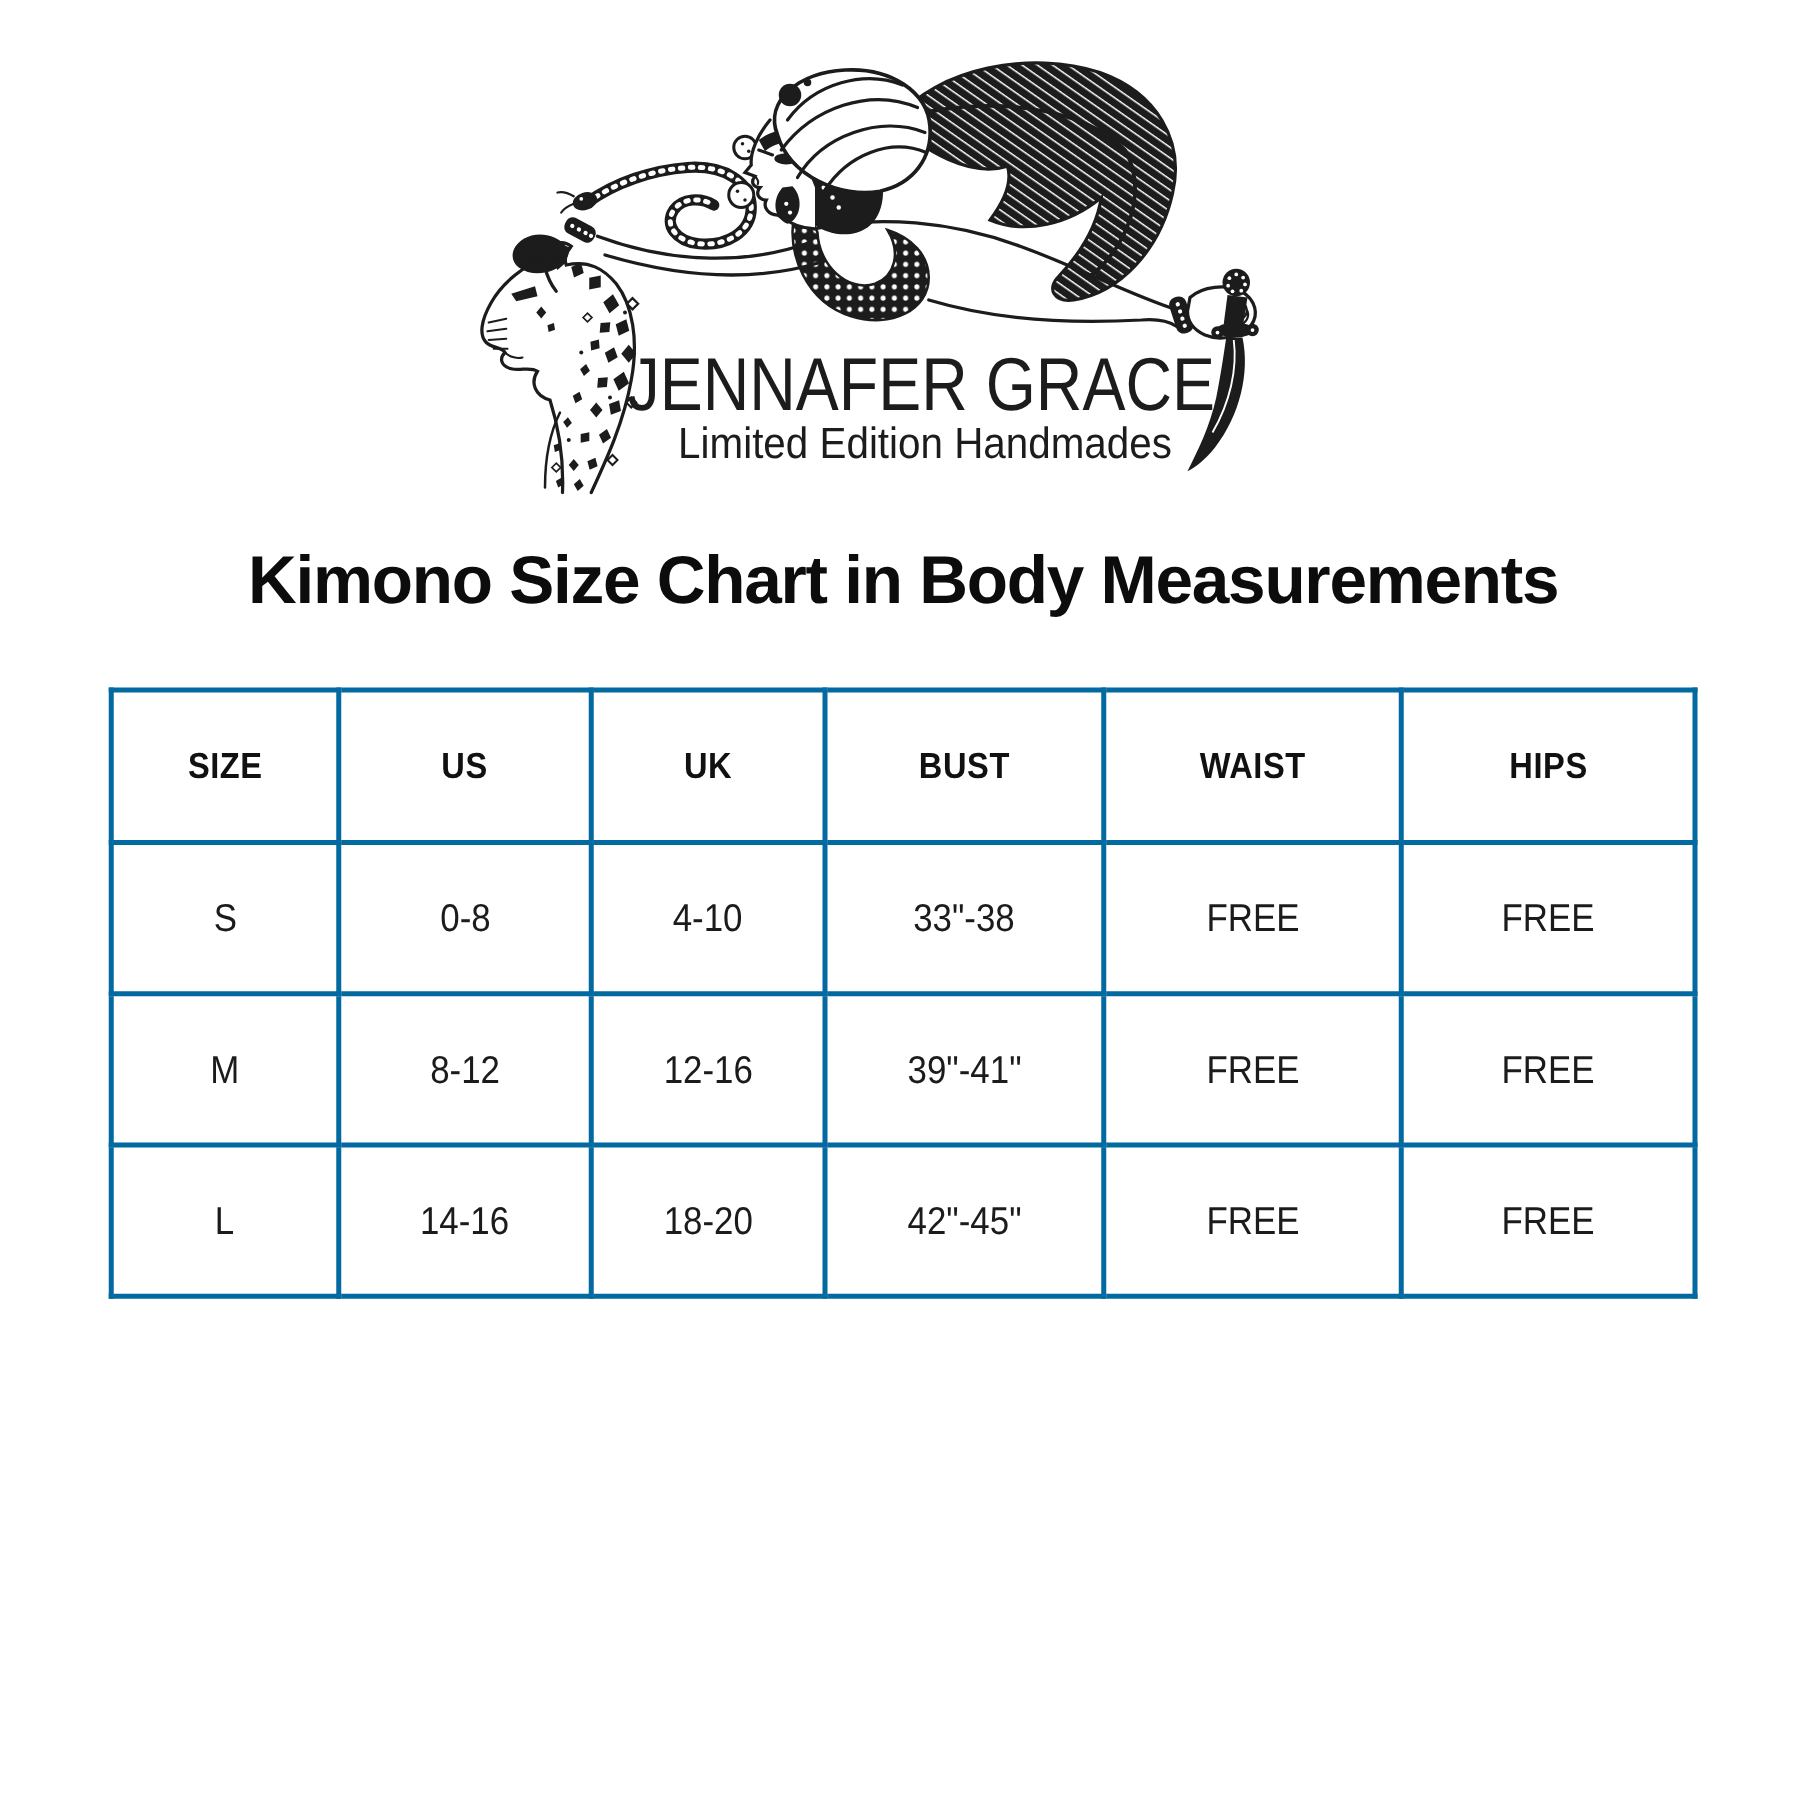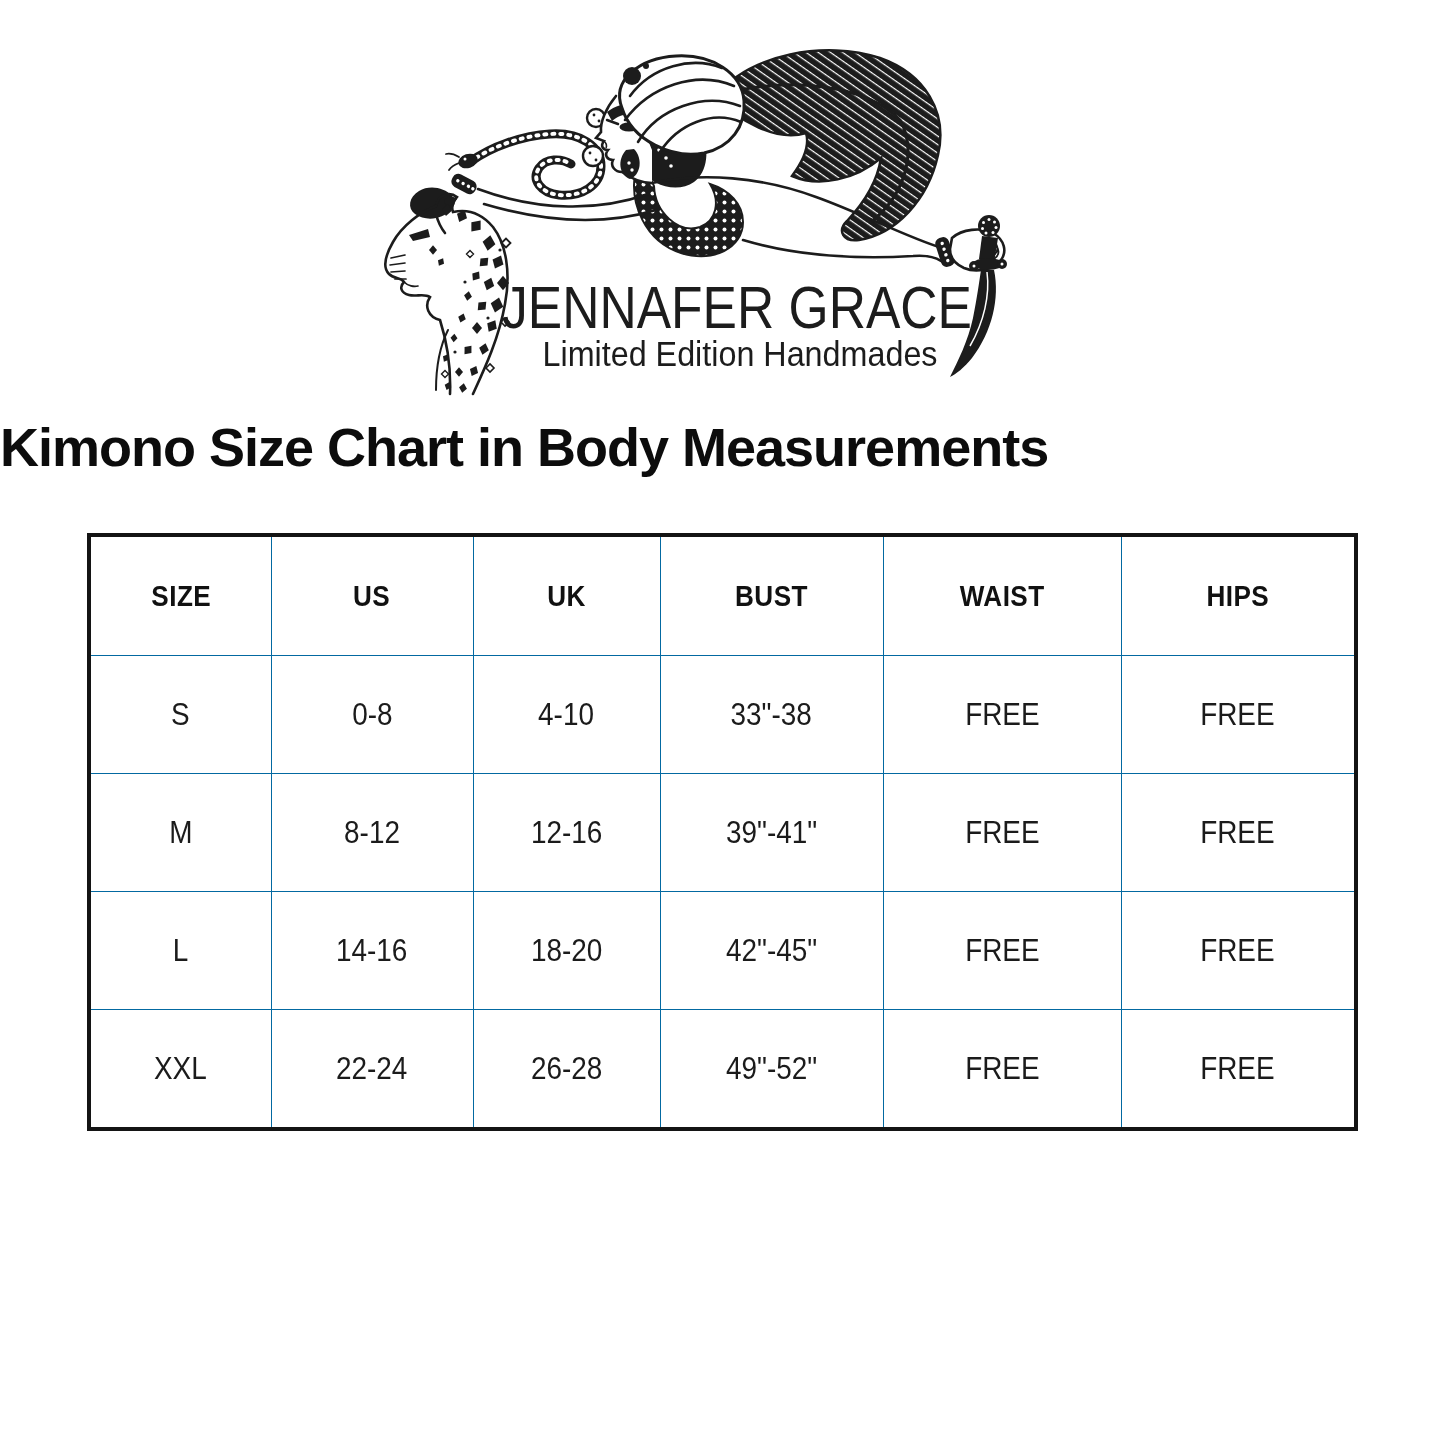--- a/index.html
+++ b/index.html
@@ -3,29 +3,29 @@
 <meta charset="utf-8">
 <style>
   html,body{margin:0;padding:0;}
   body{
     width:1445px;height:1445px;background:#ffffff;overflow:hidden;
     font-family:"Liberation Sans",sans-serif;color:#161616;
   }
   .logo-area{width:1299px;height:400px;position:relative;}
   .logo-area svg{display:block;}
   h1.page-title{
-    margin:0;padding-top:16px;height:70px;text-align:left;
+    margin:17px;padding-top:16px;height:70px;text-align:center;
     font-size:54px;line-height:62px;font-weight:800;letter-spacing:-1px;color:#0c0c0c;
   }
   table.size-chart{
     border-collapse:collapse;table-layout:fixed;
     margin:47px 0 0 87px;border:4px solid #141414;background:#fff;
   }
   table.size-chart th,table.size-chart td{
-    border:1px solid #0369a1;text-align:center;vertical-align:middle;padding:0;
+    border:4px solid #0369a1;text-align:center;vertical-align:middle;padding:0;
   }
   table.size-chart th{height:118px;font-size:29px;font-weight:700;letter-spacing:.5px;color:#111;}
   table.size-chart td{height:117px;font-size:31px;font-weight:400;color:#1b1b1b;}
   .cond{display:inline-block;transform:scaleX(.9);white-space:nowrap;}
 </style>
 </head>
 <body>
 
 <div class="logo-area">
   <svg width="1445" height="400" viewBox="0 0 1445 400">
@@ -237,22 +237,14 @@
       <td><span class="cond">FREE</span></td>
     </tr>
     <tr>
       <td><span class="cond">L</span></td>
       <td><span class="cond">14-16</span></td>
       <td><span class="cond">18-20</span></td>
       <td><span class="cond">42"-45"</span></td>
       <td><span class="cond">FREE</span></td>
       <td><span class="cond">FREE</span></td>
     </tr>
-    <tr>
-      <td><span class="cond">XXL</span></td>
-      <td><span class="cond">22-24</span></td>
-      <td><span class="cond">26-28</span></td>
-      <td><span class="cond">49"-52"</span></td>
-      <td><span class="cond">FREE</span></td>
-      <td><span class="cond">FREE</span></td>
-    </tr>
   </tbody>
 </table>
 
 </body></html>

